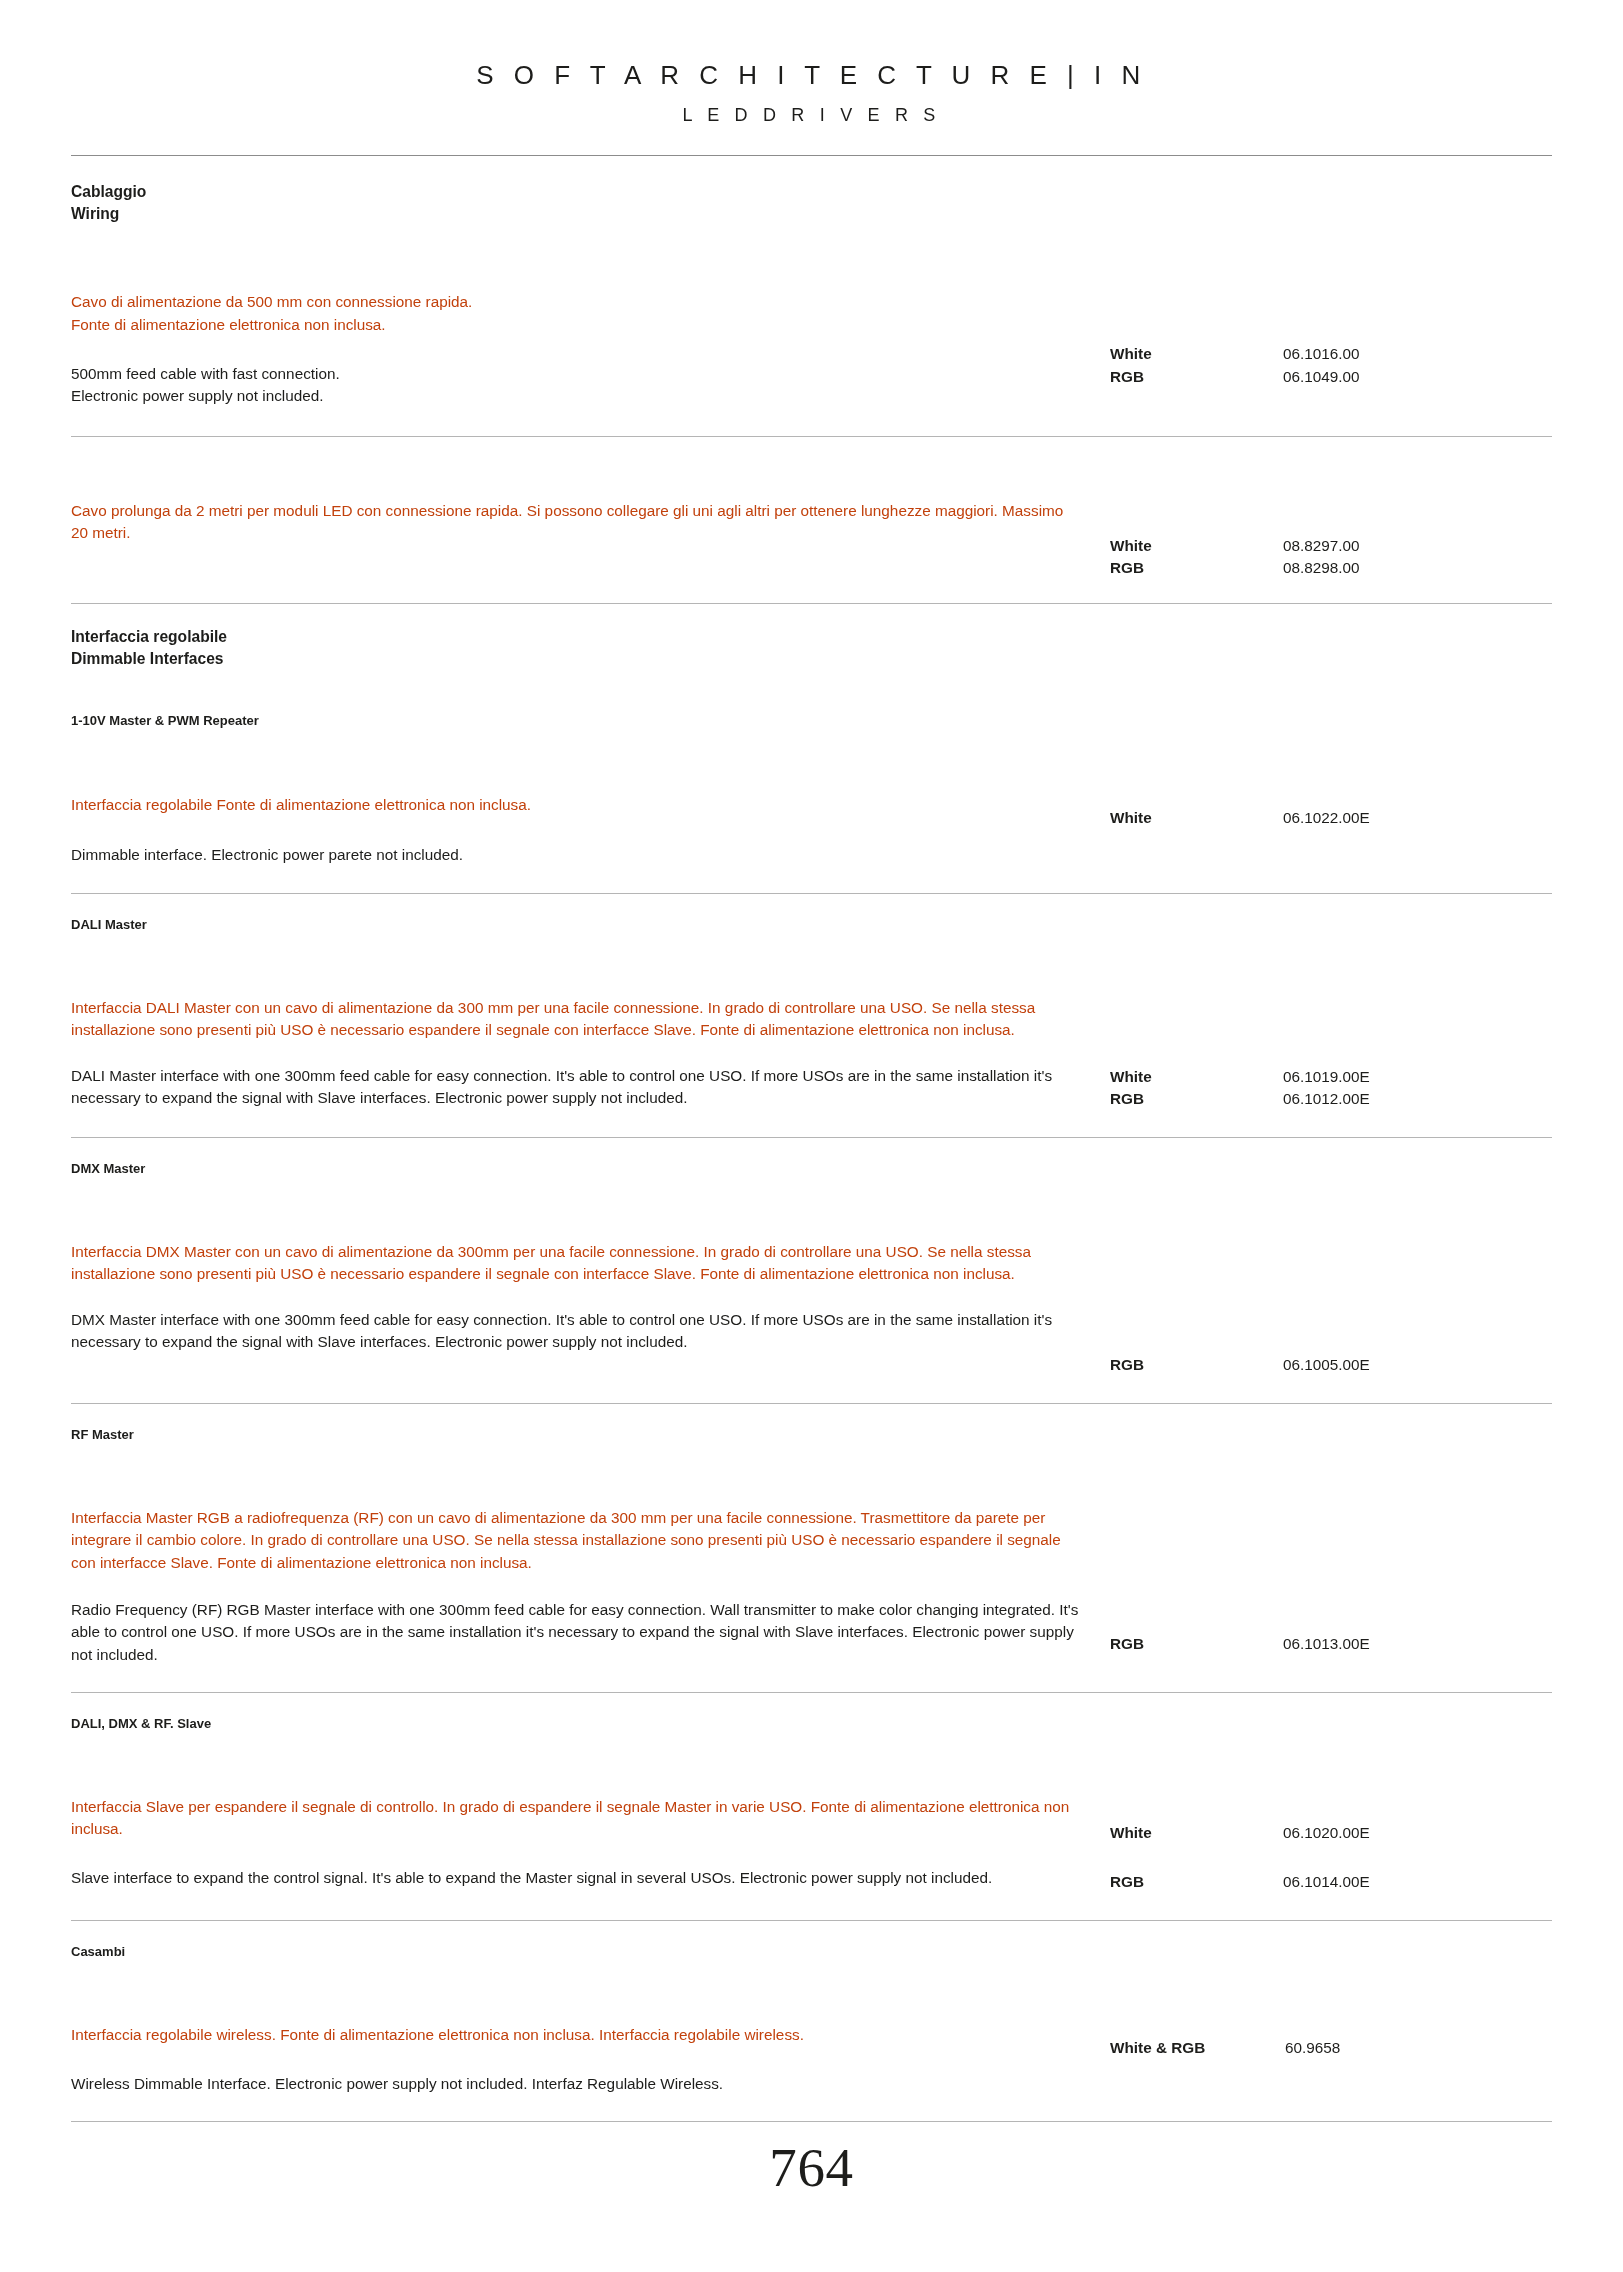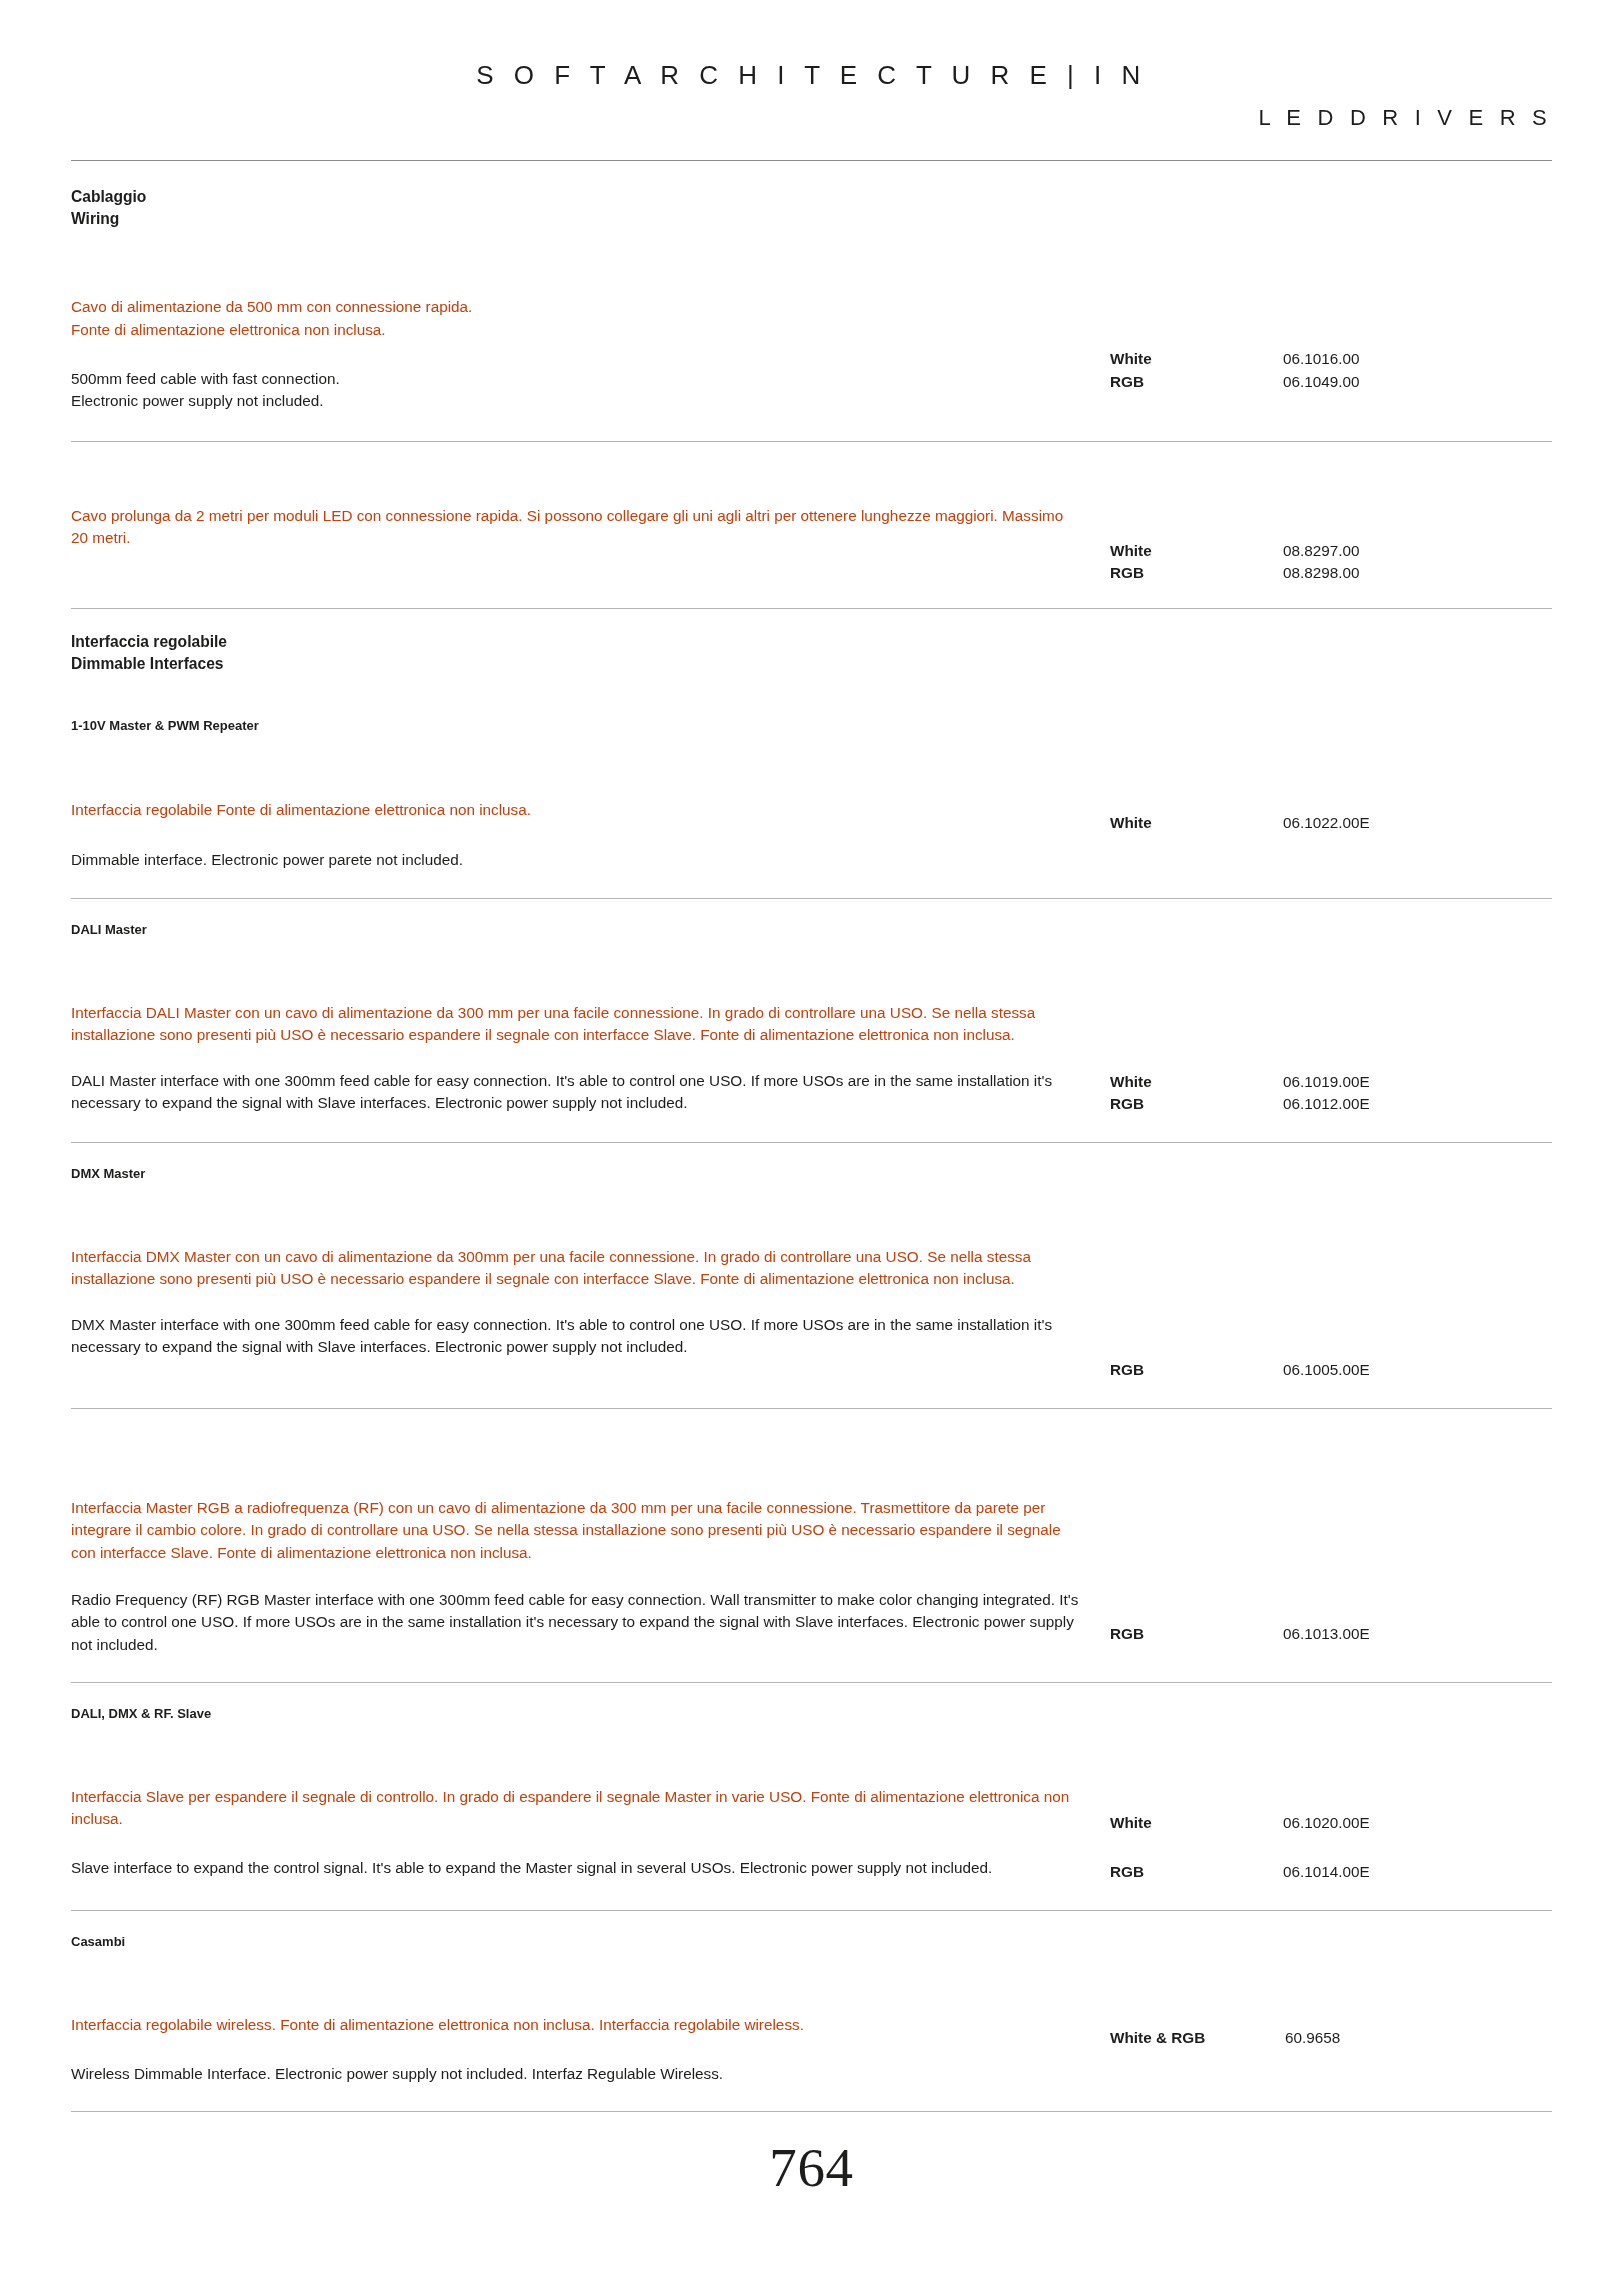--- a/index.html
+++ b/index.html
@@ -28,26 +28,25 @@
     text-align: center;
   }
   .doc-title {
     font-size: 26px;
     letter-spacing: 6.5px;
     font-weight: 400;
     color: #1d1d1b;
     margin: 12px;
   }
   .doc-subtitle {
-    font-size: 22px;
+    font-size: 18px;
     letter-spacing: 5.2px;
     font-weight: 400;
     color: #1d1d1b;
     margin: 14.3px 0 0 0;
-    text-align: right;
   }
   .doc-forline {
     font-size: 16px;
     font-weight: 400;
     color: #1d1d1b;
     margin: 26px 0 0 0;
     letter-spacing: 0.1px;
   }
 
   
@@ -262,20 +261,21 @@
         <span class="code-label">RGB</span>
         <span class="code-value">06.1005.00E</span>
       </div>
     </div>
   </div>
 
   <div style="height:27px"></div>
   <hr class="rule rule-section">
 
   <div style="height:23.4px"></div>
+  <div class="sub-head">RF Master</div>
   <div style="height:28.6px"></div>
   <div class="block">
     <div class="col-text">
       <div class="para it">Interfaccia Master RGB a radiofrequenza (RF) con un cavo di alimentazione da 300 mm per una facile connessione. Trasmettitore da parete per integrare il cambio colore. In grado di controllare una USO. Se nella stessa installazione sono presenti più USO è necessario espandere il segnale con interfacce Slave. Fonte di alimentazione elettronica non inclusa.</div>
       <div style="height:25px"></div>
       <div class="para">Radio Frequency (RF) RGB Master interface with one 300mm feed cable for easy connection. Wall transmitter to make color changing integrated. It's able to control one USO. If more USOs are in the same installation it's necessary to expand the signal with Slave interfaces. Electronic power supply not included.</div>
     </div>
     <div class="col-codes" style="padding-top:162px">
       <div class="code-row">
         <span class="code-label">RGB</span>

